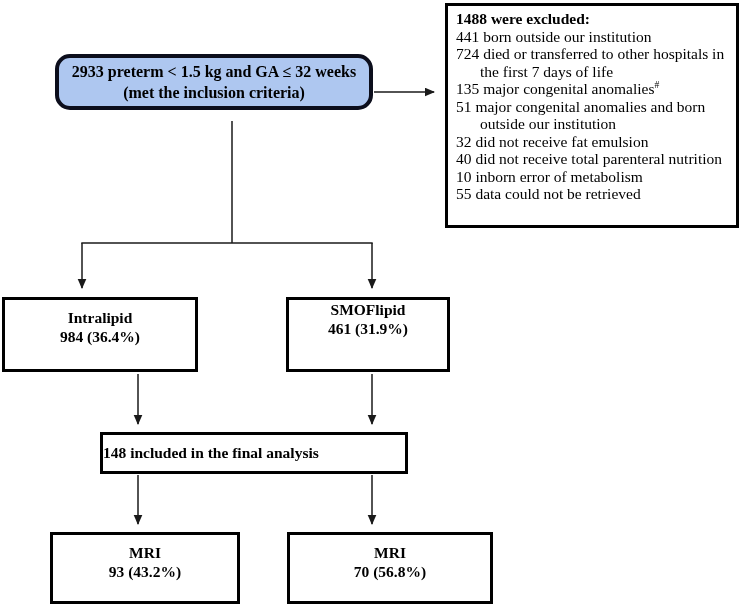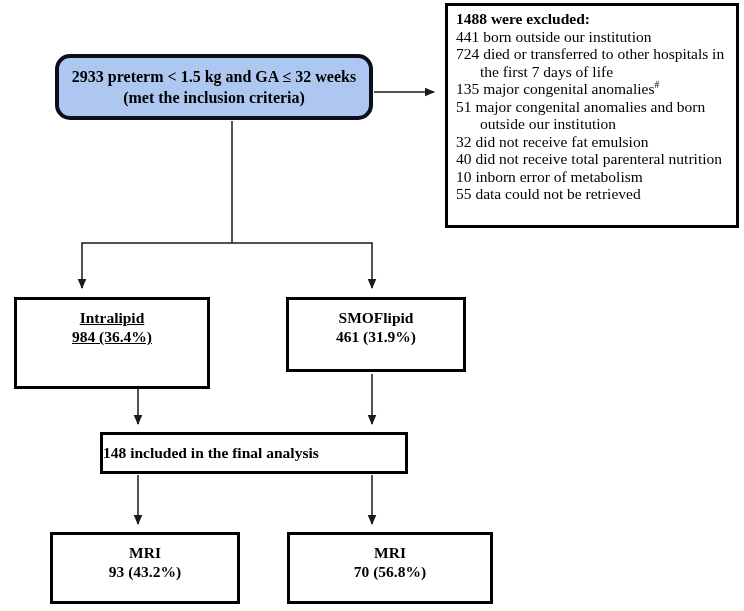--- a/index.html
+++ b/index.html
@@ -14,38 +14,38 @@
   }
   .box {
     position: absolute;
     border: 3px solid #000000;
     background: #ffffff;
     box-sizing: border-box;
     text-align: center;
     font-weight: bold;
   }
   .inclusion {
-    left: 55px; top: 54px; width: 318px; height: 66px;
+    left: 55px; top: 54px; width: 318px; height: 56px;
     background: var(--inclusion_fill, #aec7f0);
     border: 4px solid var(--inclusion_border, #0c0e1c);
     border-radius: 15px;
     display: flex; flex-direction: column; justify-content: center;
     font-size: 16px; line-height: 21px;
   }
   .exclusion {
     left: 445px; top: 3px; width: 294px; height: 225px;
     text-align: left; font-weight: normal;
     font-size: 15.5px; line-height: 17.5px;
     padding: 4px 2px 4px 8px;
   }
   .excl-title { font-weight: bold; }
   .excl-item { padding-left: 24px; text-indent: -24px; }
   sup { font-size: 0.62em; line-height: 0; }
-  .intralipid { left: 14px;   top: 297px; width: 196px; height: 92px; padding-top: 8px; font-size: 15.5px; line-height: 19px; text-decoration: underline; }
-  .smoflipid  { left: 286px; top: 297px; width: 180px; height: 75px; padding-top: 8px; font-size: 15.5px; line-height: 19px; }
+  .intralipid { left: 2px;   top: 297px; width: 196px; height: 75px; padding-top: 8px; font-size: 15.5px; line-height: 19px; }
+  .smoflipid  { left: 286px; top: 297px; width: 164px; height: 75px; font-size: 15.5px; line-height: 19px; }
   .analysis   { left: 100px; top: 432px; width: 308px; height: 42px;
                 display: flex; align-items: center; font-size: 15.5px; }
   .mri-left   { left: 50px;  top: 532px; width: 190px; height: 72px; padding-top: 8px; font-size: 15.5px; line-height: 19px; }
   .mri-right  { left: 287px; top: 532px; width: 206px; height: 72px; padding-top: 8px; font-size: 15.5px; line-height: 19px; }
   svg.connectors {
     position: absolute; left: 0; top: 0;
     pointer-events: none;
   }
   svg.connectors path { stroke: #1a1a1a; stroke-width: 1.5; fill: none; }
 </style>

